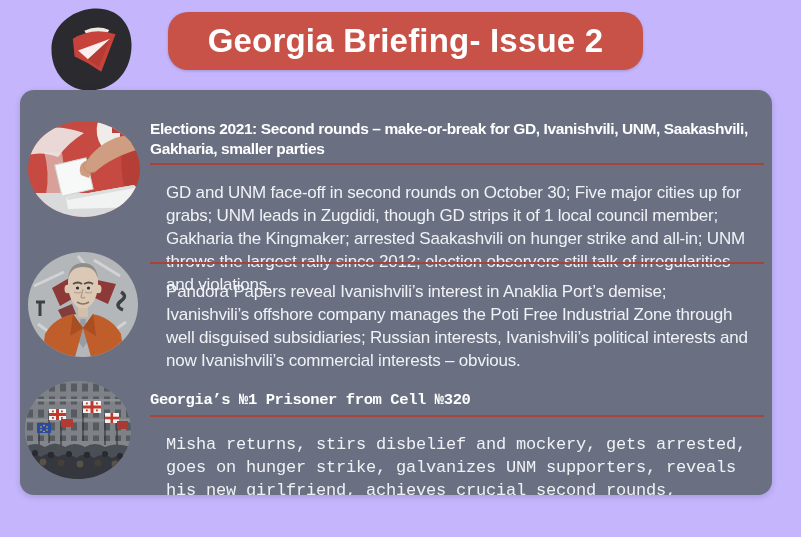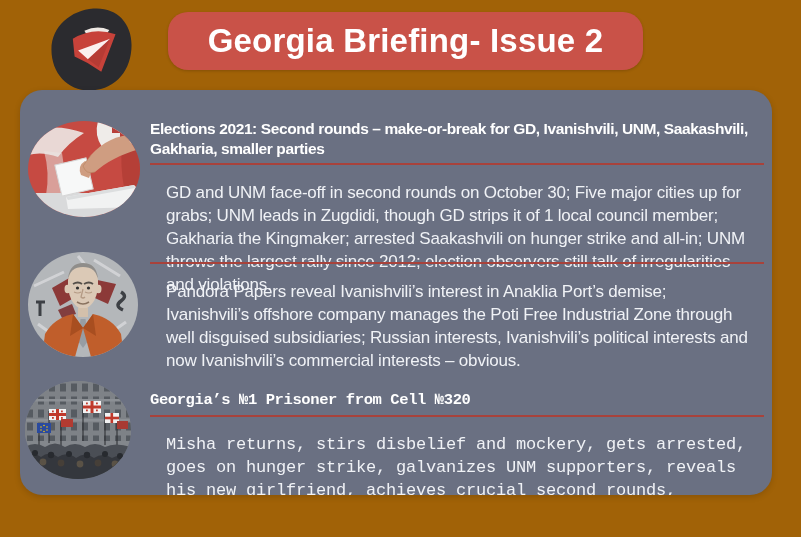--- a/index.html
+++ b/index.html
@@ -1,28 +1,28 @@
 <!DOCTYPE html>
 <html><head>
 <meta charset="utf-8">
 <style>
   html,body{margin:0;padding:0;background:#ffffff;}
-  .page{position:relative;width:801px;height:537px;background:#a16207;overflow:hidden;
+  .page{position:relative;width:801px;height:537px;background:#c4b5fd;overflow:hidden;
         font-family:"Liberation Sans",sans-serif;}
 
   
   .logo{position:absolute;left:47px;top:5px;width:89px;height:84px;}
   .banner{position:absolute;left:168px;top:12px;width:475px;height:58px;
           background:#c95248;border-radius:20px;display:flex;align-items:center;justify-content:center;
           box-shadow:0 1px 3px rgba(0,0,0,0.18);}
   .banner-title{color:#ffffff;font-size:33px;font-weight:bold;letter-spacing:0.2px;white-space:nowrap;}
 
   
   .card{position:absolute;left:20px;top:90px;width:752px;height:405px;
-        background:#6a7082;border-radius:22px;overflow:hidden;
+        background:#6a7082;border-radius:14px;overflow:hidden;
         box-shadow:0 2px 6px rgba(0,0,0,0.15);}
 
   .thumb{position:absolute;display:block;}
   .thumb svg{display:block;width:100%;height:100%;}
   .thumb-1{left:8px;top:31px;width:112px;height:96px;}
   .thumb-2{left:8px;top:162px;width:110px;height:105px;}
   .thumb-3{left:5px;top:291px;width:106px;height:98px;}
 
   .content{position:absolute;left:130px;right:8px;}
   .content-1{top:29px;}

